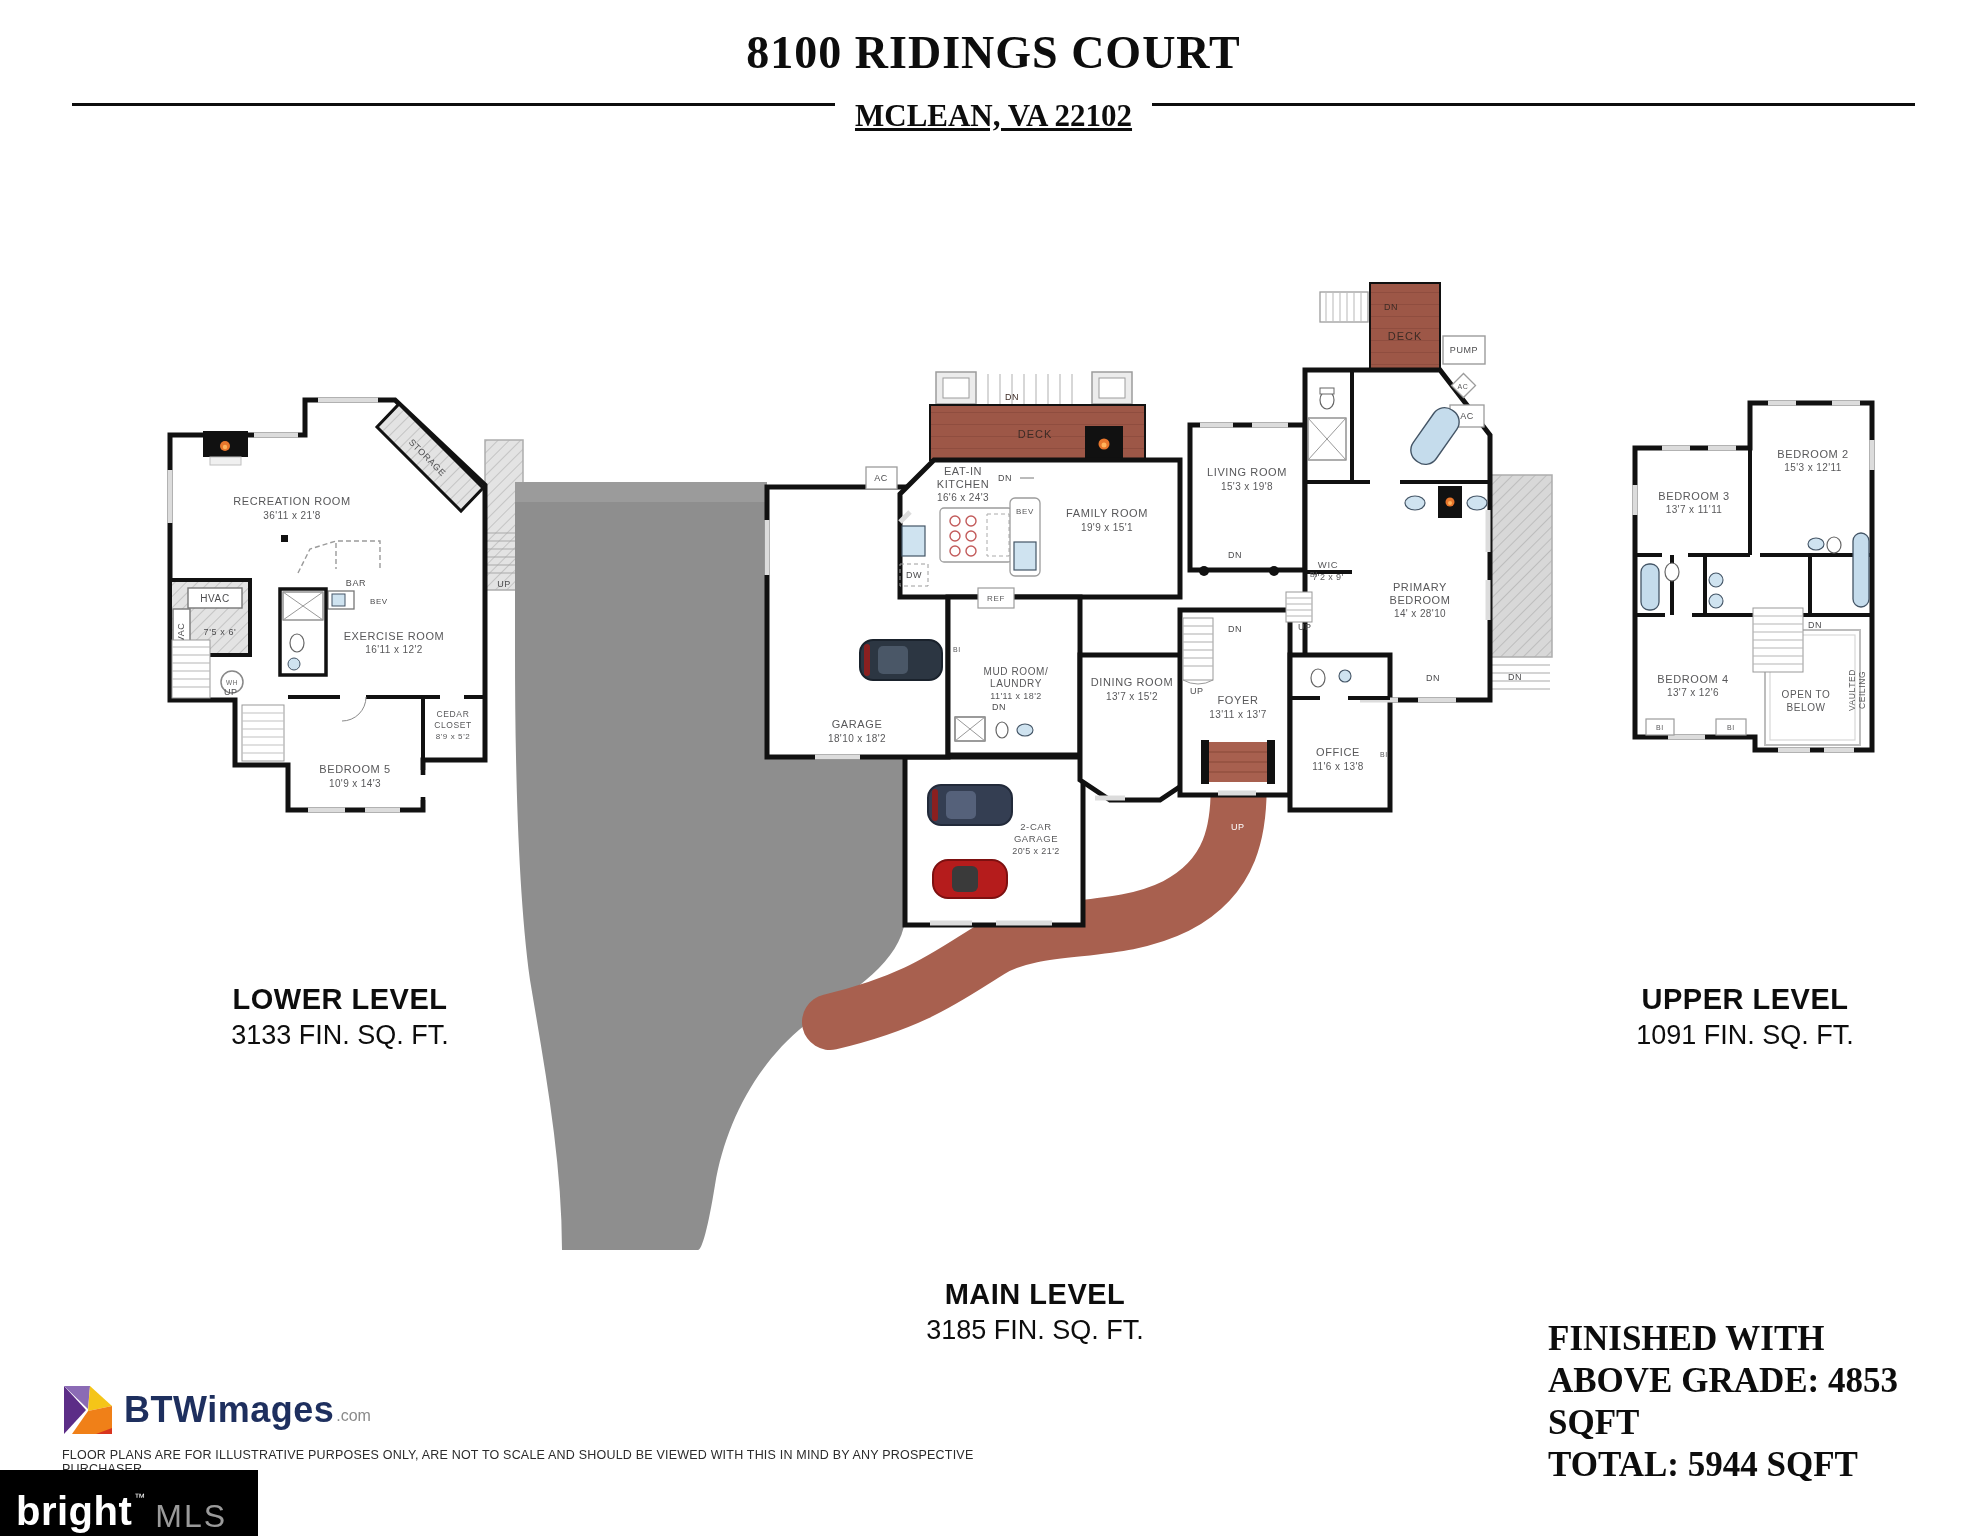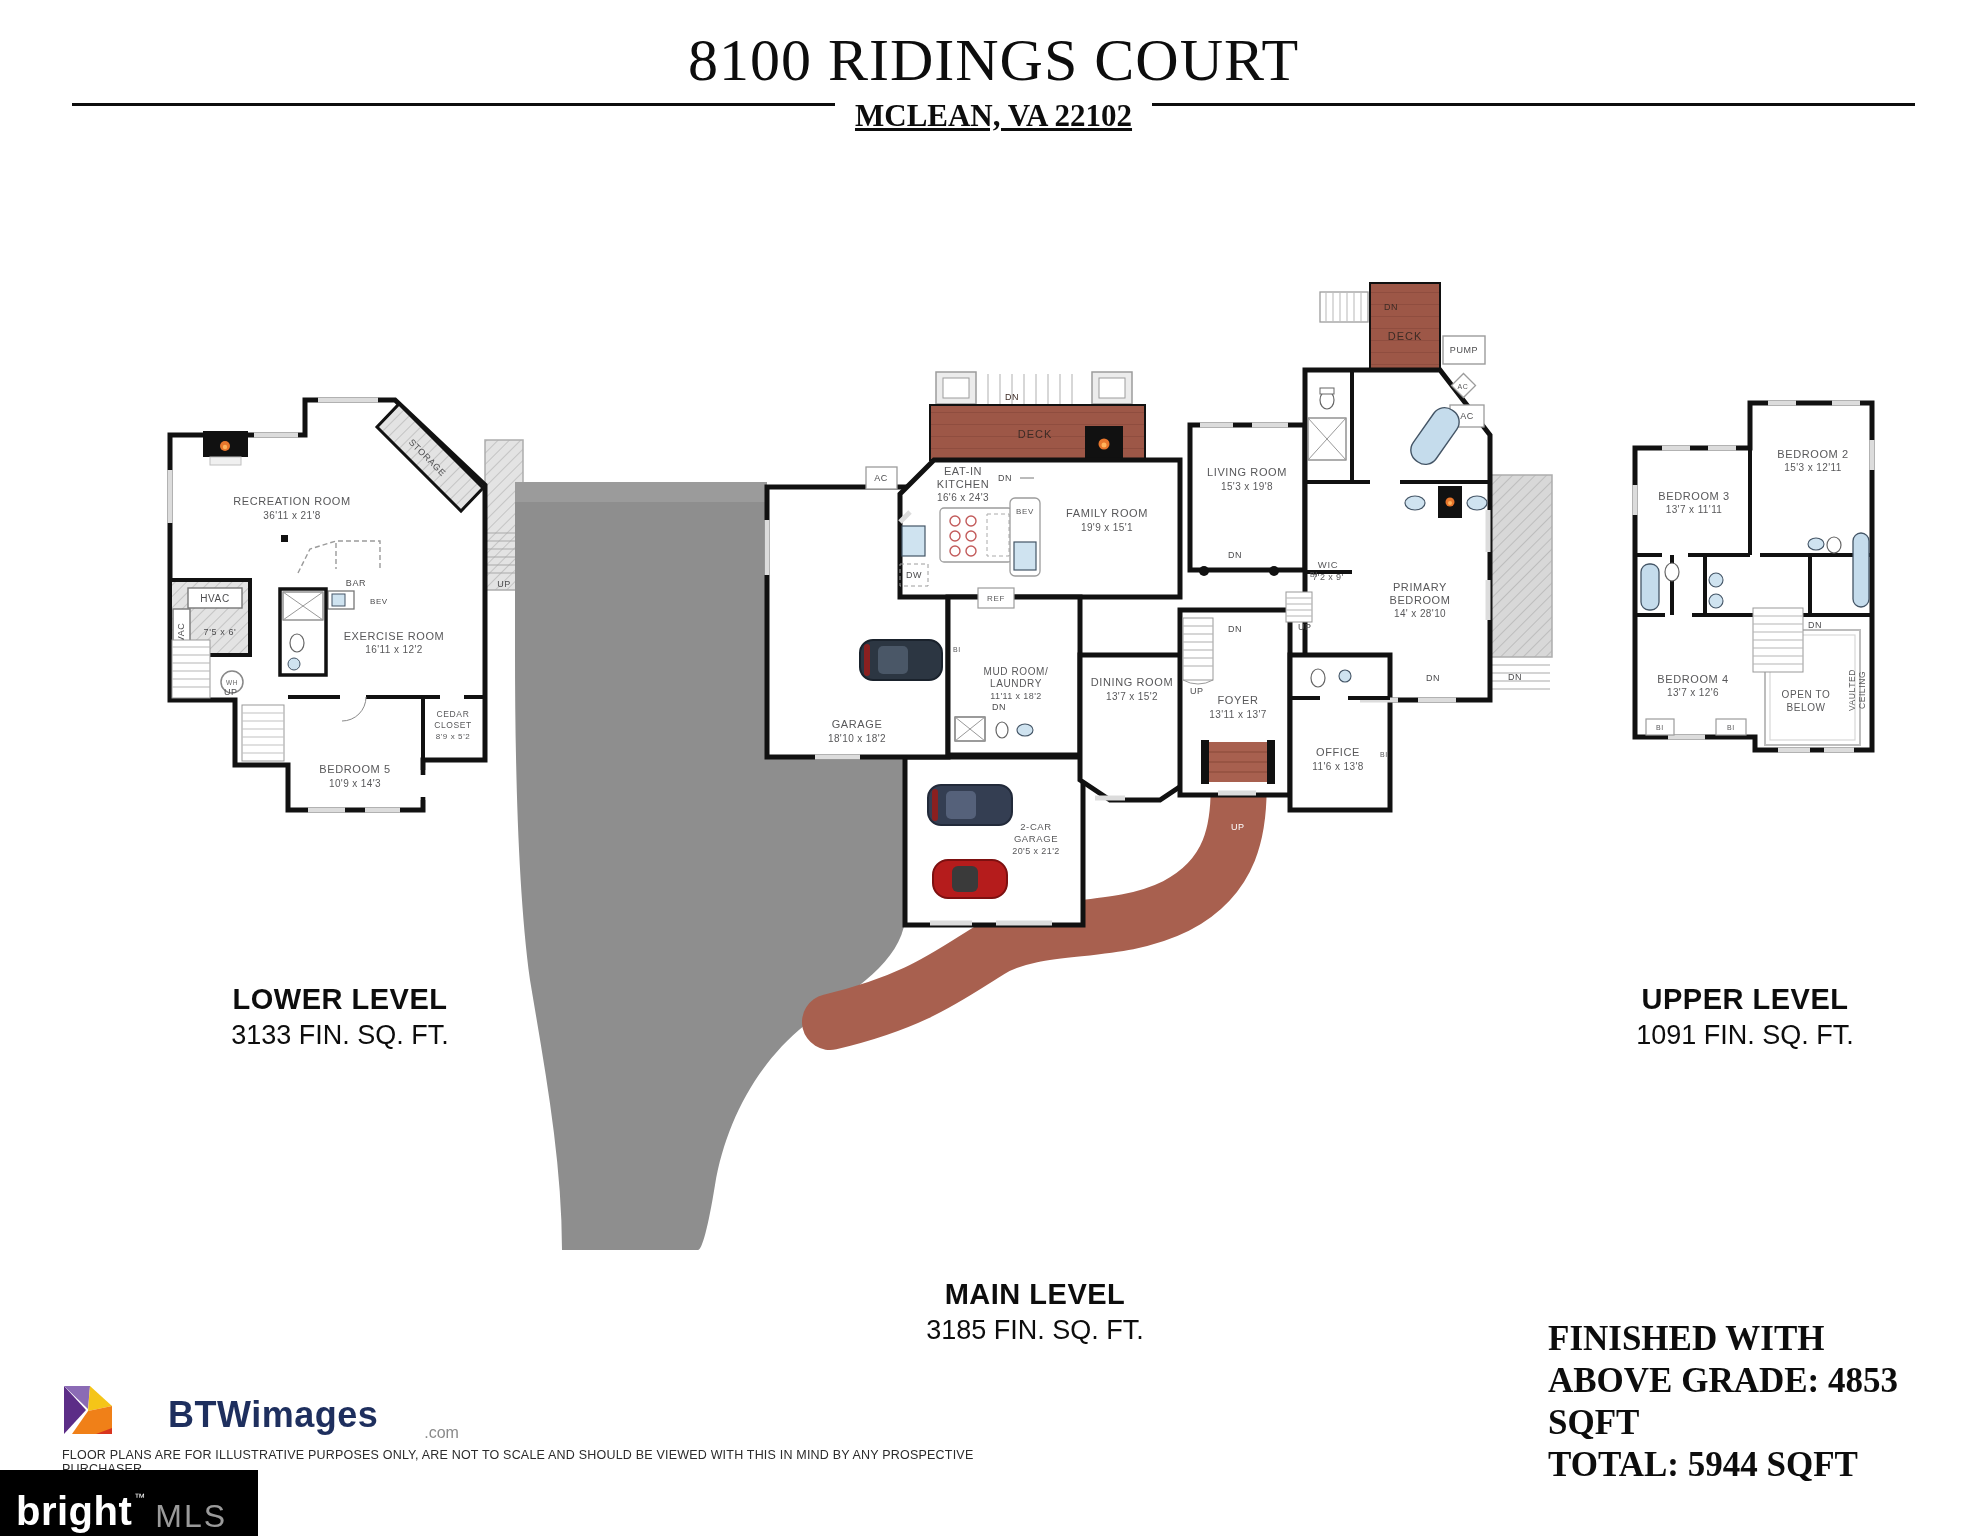--- a/index.html
+++ b/index.html
@@ -1,33 +1,33 @@
 <!DOCTYPE html>
 <html><head>
 <meta charset="utf-8">
 <style>
   html,body{margin:0;padding:0;background:#fff;}
   .canvas{position:relative;width:1987px;height:1536px;background:#fff;overflow:hidden;
           font-family:"Liberation Sans",sans-serif;}
   
   .hdr{position:absolute;top:26px;left:0;width:100%;text-align:center;}
-  .hdr-title{font-family:"Liberation Serif",serif;font-weight:400;font-size:60px;letter-spacing:1px;color:#0d0d0d;}
+  .hdr-title{font-family:"Liberation Serif",serif;font-weight:700;font-size:46px;letter-spacing:1px;color:#0d0d0d;}
   .hdr-rule{position:absolute;top:86px;left:72px;right:72px;display:flex;align-items:center;}
   .hdr-rule .line{flex:1;height:3px;background:#0d0d0d;}
   .hdr-sub{font-family:"Liberation Serif",serif;font-weight:700;font-size:31px;color:#0d0d0d;
            padding:0 20px;position:relative;top:12px;background:transparent;text-decoration:underline;}
   
   .lvl{position:absolute;text-align:center;color:#0d0d0d;}
   .lvl .name{font-size:29px;font-weight:700;letter-spacing:.5px;}
   .lvl .sqft{font-size:27px;font-weight:400;margin-top:4px;}
   
   .summary{position:absolute;left:1548px;top:1318px;font-family:"Liberation Serif",serif;
            font-weight:700;font-size:35px;color:#0d0d0d;line-height:42px;}
   
-  .btw{position:absolute;left:62px;top:1384px;display:flex;align-items:flex-end;gap:44px;}
+  .btw{position:absolute;left:62px;top:1384px;display:flex;align-items:center;}
   .btw-text{margin-left:10px;font-weight:700;font-size:36px;color:#1e2f5e;letter-spacing:.5px;}
   .btw-tld{font-size:16px;color:#8a8a8a;font-weight:400;margin-left:2px;position:relative;top:6px;}
   .disclaimer{position:absolute;left:62px;top:1448px;width:960px;font-size:12.5px;color:#2b2b2b;letter-spacing:.2px;}
   .mlsbar{position:absolute;left:0;top:1470px;width:258px;height:82px;background:#000;
           display:flex;align-items:center;padding-left:16px;box-sizing:border-box;}
   .mls-brand{color:#fff;font-weight:700;font-size:40px;letter-spacing:.5px;}
   .mls-tm{color:#fff;font-size:11px;position:relative;top:-14px;margin-left:2px;}
   .mls-suffix{color:#9a9a9a;font-size:32px;letter-spacing:2px;margin-left:10px;margin-top:10px;}
   svg{position:absolute;}
   svg text{font-family:"Liberation Sans",sans-serif;fill:#58585a;letter-spacing:.6px;}

